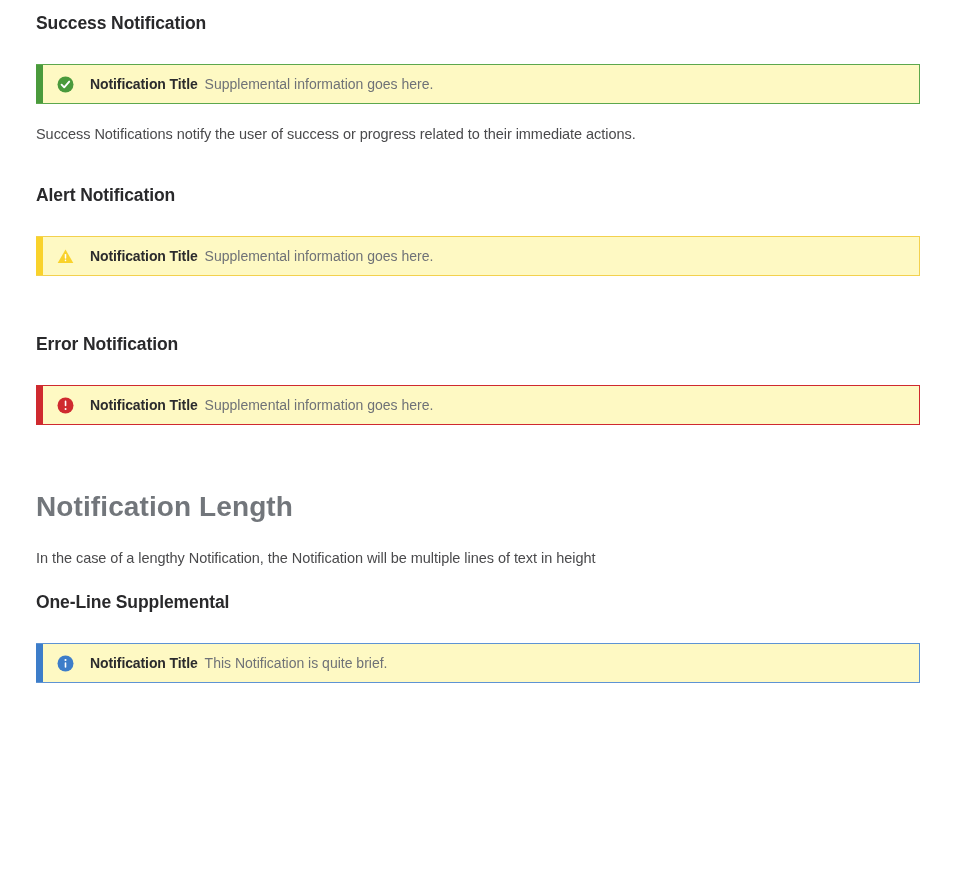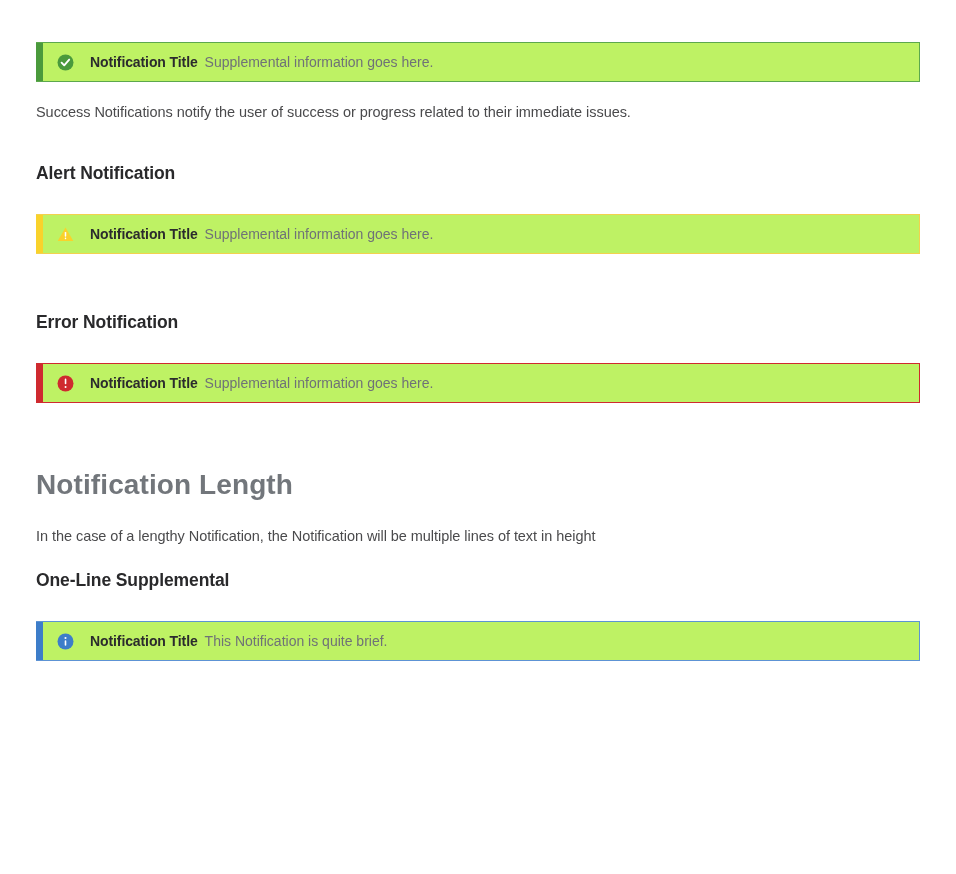--- a/index.html
+++ b/index.html
@@ -52,21 +52,21 @@
     max-width: 890px;
   }
 
   
   .notification {
     box-sizing: border-box;
     width: 884px;
     min-height: 39px;
     display: flex;
     align-items: center;
-    background: #bef264;
+    background: #fef9c3;
     border: 1px solid #d7d7d7;
     border-left-width: 0;
     position: relative;
     padding: 0;
   }
   .notif-bar {
     width: 7px;
     align-self: stretch;
     flex: 0 0 7px;
   }
@@ -123,39 +123,40 @@
   .sp-p-to-sub    { height: 21px; }
   .top-pad        { height: 12px; }
 </style>
 </head>
 <body>
 
 <div class="page">
 
   <div class="top-pad"></div>
 
+  <h3 class="h-sub">Success Notification</h3>
   <div class="sp-hd-to-notif"></div>
 
   <div class="notification v-success">
     <div class="notif-bar"></div>
     <div class="notif-body">
       <span class="notif-icon">
         <svg width="17" height="17" viewBox="0 0 17 17" xmlns="http://www.w3.org/2000/svg">
           <circle cx="8.5" cy="8.5" r="8" fill="#4a9a3c"></circle>
           <path d="M4.6 8.7 L7.2 11.3 L12.2 5.6" stroke="#ffffff" stroke-width="1.9" fill="none" stroke-linecap="round" stroke-linejoin="round"></path>
         </svg>
       </span>
       <span class="notif-text">
         <span class="notif-title">Notification Title</span><span class="notif-supp">Supplemental information goes here.</span>
       </span>
     </div>
   </div>
 
   <div class="sp-notif-to-p"></div>
-  <p class="body-text">Success Notifications notify the user of success or progress related to their immediate issues.</p>
+  <p class="body-text">Success Notifications notify the user of success or progress related to their immediate actions.</p>
 
   <div class="sp-p-to-hd"></div>
 
   <h3 class="h-sub">Alert Notification</h3>
   <div class="sp-hd-to-notif"></div>
 
   <div class="notification v-alert">
     <div class="notif-bar"></div>
     <div class="notif-body">
       <span class="notif-icon">

